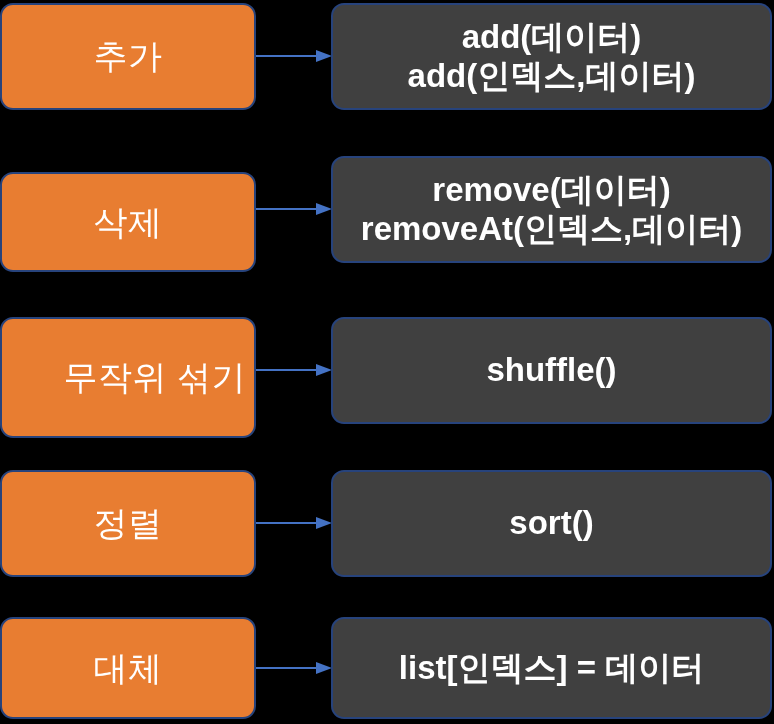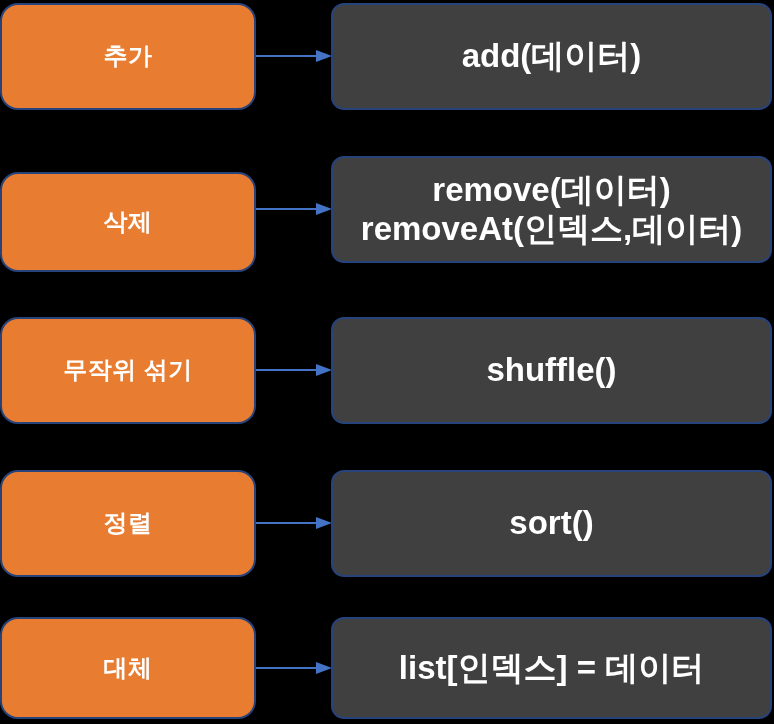--- a/index.html
+++ b/index.html
@@ -30,24 +30,23 @@
     justify-content: center;
     text-align: center;
     color: #FFFFFF;
     line-height: 1.18;
     padding: 2px 8px;
   }
   .node.label-node {
     left: 0px;
     width: 256px;
     background: #E87D31;
-    font-size: 24px;
-    font-weight: 700;
+    font-size: 34px;
+    font-weight: 400;
     letter-spacing: 0.5px;
-    border-radius: 18px;
   }
   .node.code-node {
     left: 331px;
     width: 441px;
     background: #404040;
     font-size: 33px;
     font-weight: bold;
   }
   .node .text-lines {
     display: block;
@@ -82,20 +81,21 @@
     </div>
     <div class="connector" style="top:46px;">
       <svg width="76" height="14" viewBox="0 0 76 14">
         <line x1="0" y1="7" x2="62" y2="7" stroke="#4472C4" stroke-width="2"></line>
         <polygon points="60,1 76,7 60,13" fill="#4472C4"></polygon>
       </svg>
     </div>
     <div class="node code-node" style="top:0px;height:107px;">
       <span class="text-lines">
         <span class="line">add(데이터)</span>
+        <span class="line">add(인덱스,데이터)</span>
       </span>
     </div>
   </div>
 
   <div class="row" style="top:156px;height:107px;">
     <div class="node label-node" style="top:16px;height:100px;">
       <span class="text-lines">
         <span class="line">삭제</span>
       </span>
     </div>
@@ -107,21 +107,21 @@
     </div>
     <div class="node code-node" style="top:0px;height:107px;justify-content:flex-end;">
       <span class="text-lines">
         <span class="line">remove(데이터)</span>
         <span class="line">removeAt(인덱스,데이터)</span>
       </span>
     </div>
   </div>
 
   <div class="row" style="top:317px;height:107px;">
-    <div class="node label-node" style="top:0px;height:107px;">
+    <div class="node label-node" style="top:0px;height:121px;text-align:right;">
       <span class="text-lines">
         <span class="line">무작위 섞기</span>
       </span>
     </div>
     <div class="connector" style="top:46px;">
       <svg width="76" height="14" viewBox="0 0 76 14">
         <line x1="0" y1="7" x2="62" y2="7" stroke="#4472C4" stroke-width="2"></line>
         <polygon points="60,1 76,7 60,13" fill="#4472C4"></polygon>
       </svg>
     </div>

